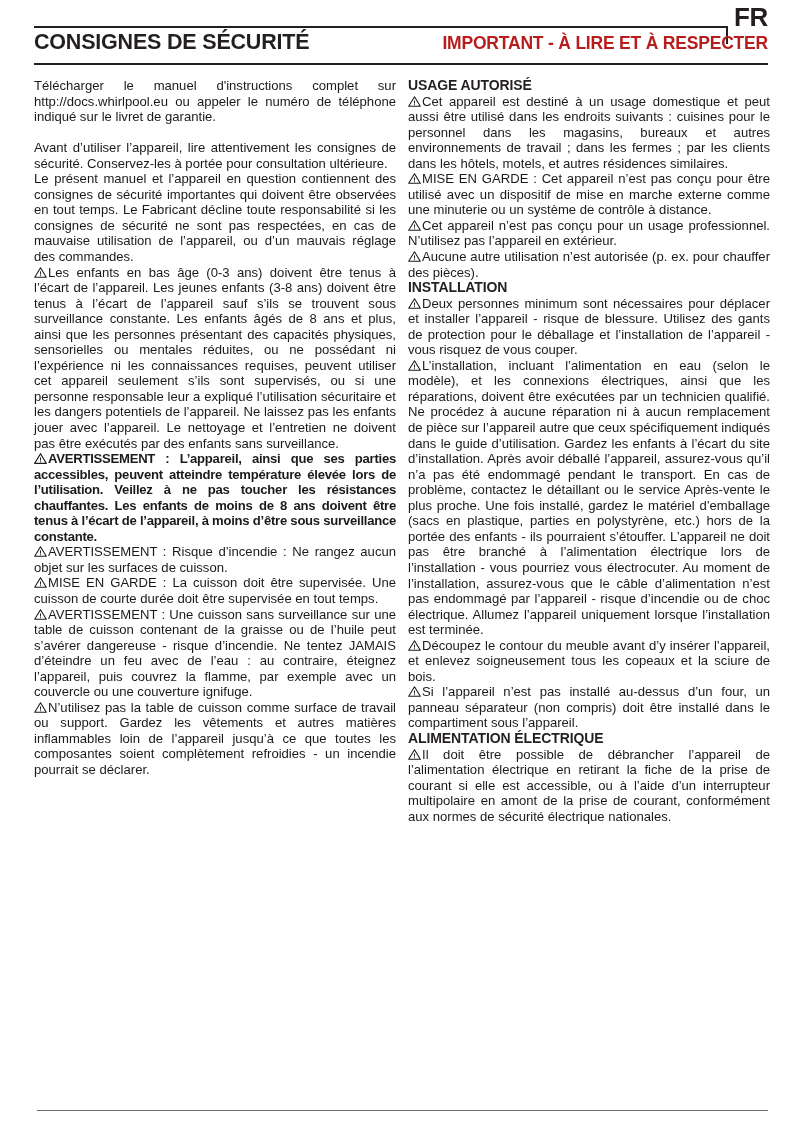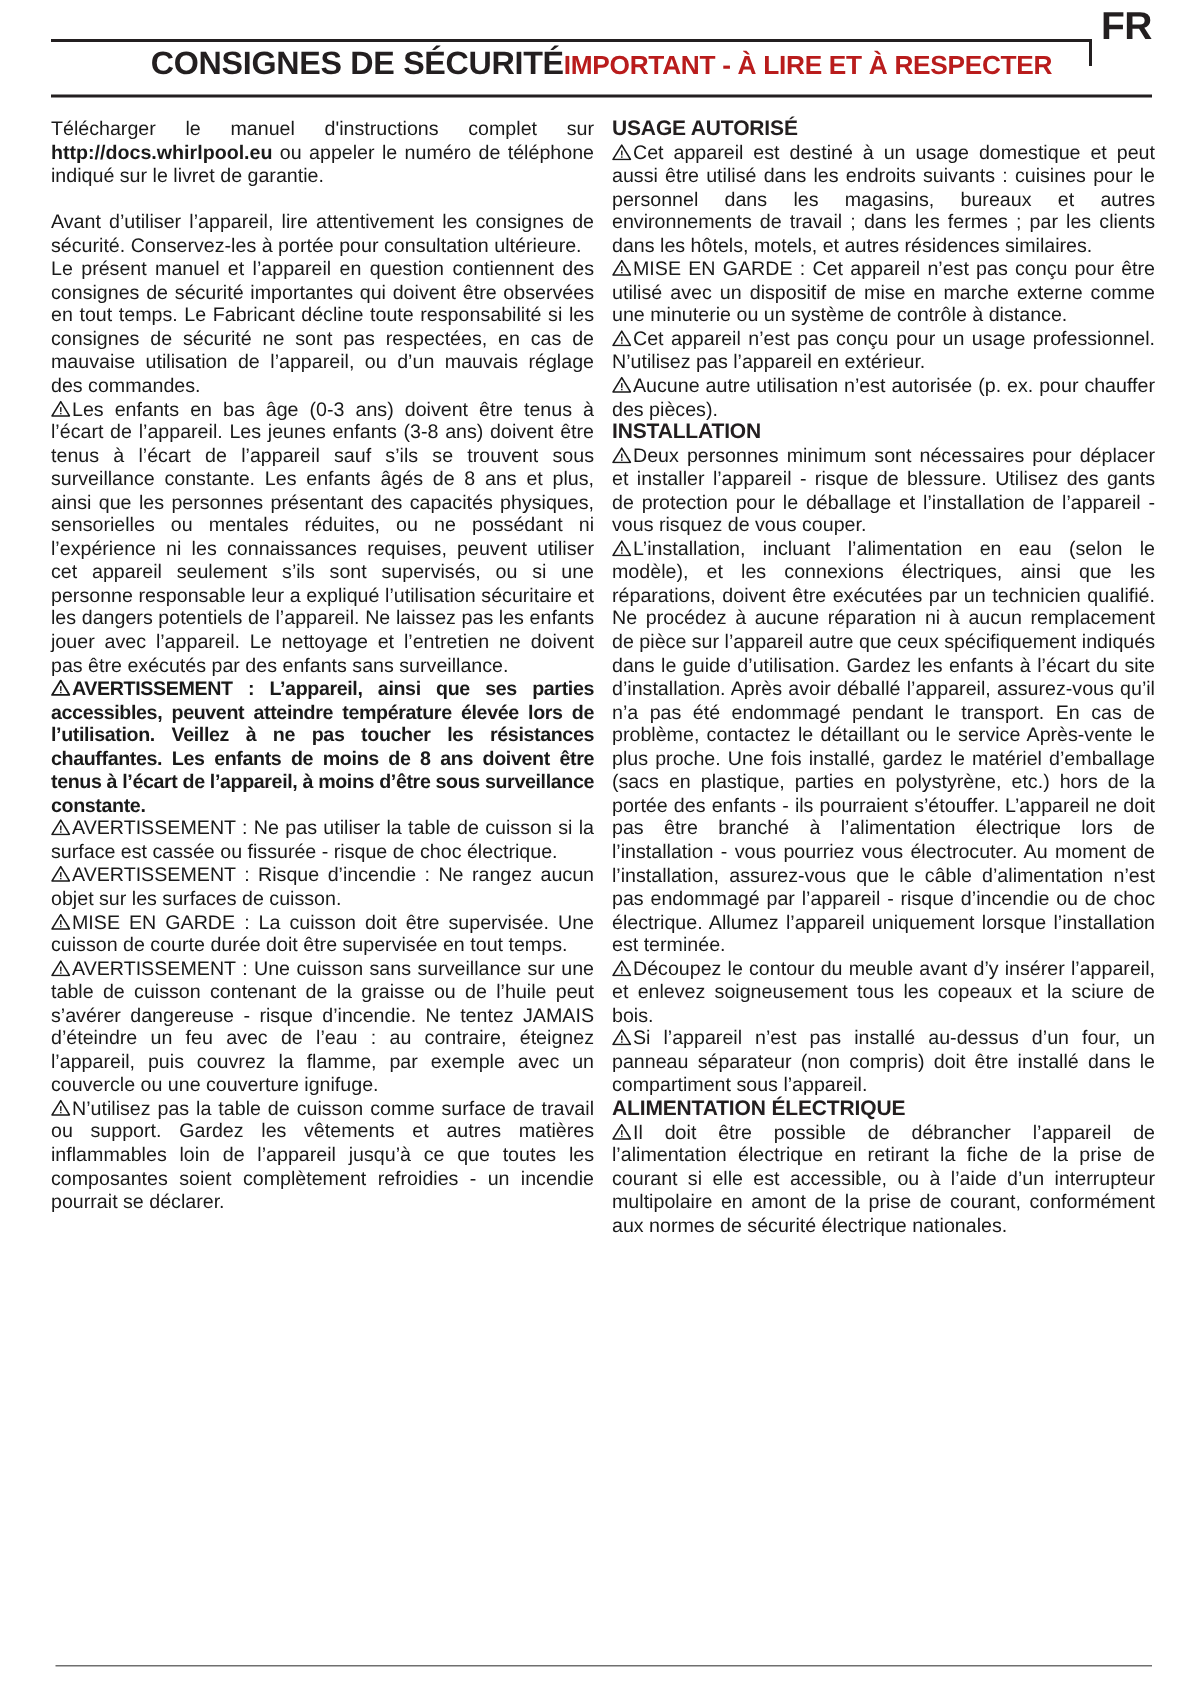--- a/index.html
+++ b/index.html
@@ -56,21 +56,21 @@
     letter-spacing: -0.3px;
     line-height: 1;
     color: #231f20;
   }
   .header-titles {
     position: absolute;
     left: 0;
     right: 0;
     top: 31px;
     display: flex;
-    justify-content: center;
+    justify-content: space-between;
     align-items: baseline;
   }
   .title-main {
     font-size: 21.5px;
     font-weight: bold;
     letter-spacing: -0.2px;
     color: #231f20;
     line-height: 1.1;
   }
   .title-sub {
@@ -120,21 +120,21 @@
     line-height: 15.55px;
     letter-spacing: -0.1px;
     color: #231f20;
   }
 
   .semibold {
     font-weight: bold;
     letter-spacing: -0.25px;
   }
   strong.url {
-    font-weight: bold;
+    font-weight: normal;
     margin-top: 24px;
   }
 
   
   .warn {
     display: inline-block;
     width: 13px;
     height: 11px;
     vertical-align: -1px;
     margin-right: 1px;
@@ -184,25 +184,20 @@
               <rect x="6.05" y="4.4" width="0.95" height="3.2" fill="#1a1a1a"></rect>
               <rect x="6.05" y="8.25" width="0.95" height="0.95" fill="#1a1a1a"></rect>
             </svg></span><span>Les enfants en bas âge (0-3 ans) doivent être tenus à l’écart de l’appareil. Les jeunes enfants (3-8 ans) doivent être tenus à l’écart de l’appareil sauf s’ils se trouvent sous surveillance constante. Les enfants âgés de 8 ans et plus, ainsi que les personnes présentant des capacités physiques, sensorielles ou mentales réduites, ou ne possédant ni l’expérience ni les connaissances requises, peuvent utiliser cet appareil seulement s’ils sont supervisés, ou si une personne responsable leur a expliqué l’utilisation sécuritaire et les dangers potentiels de l’appareil. Ne laissez pas les enfants jouer avec l’appareil. Le nettoyage et l’entretien ne doivent pas être exécutés par des enfants sans surveillance.</span></p>
 
       <p class="para semibold"><span class="warn"><svg width="13" height="11" viewBox="0 0 13 11">
               <path d="M6.5 0.7 L12.3 10.3 L0.7 10.3 Z" fill="none" stroke="#1a1a1a" stroke-width="1.2" stroke-linejoin="round"></path>
               <rect x="6.05" y="4.4" width="0.95" height="3.2" fill="#1a1a1a"></rect>
               <rect x="6.05" y="8.25" width="0.95" height="0.95" fill="#1a1a1a"></rect>
             </svg></span><span>AVERTISSEMENT : L’appareil, ainsi que ses parties accessibles, peuvent atteindre température élevée lors de l’utilisation. Veillez à ne pas toucher les résistances chauffantes. Les enfants de moins de 8 ans doivent être tenus à l’écart de l’appareil, à moins d’être sous surveillance constante.</span></p>
 
-      <p class="para"><span class="warn"><svg width="13" height="11" viewBox="0 0 13 11">
-              <path d="M6.5 0.7 L12.3 10.3 L0.7 10.3 Z" fill="none" stroke="#1a1a1a" stroke-width="1.05" stroke-linejoin="round"></path>
-              <rect x="6.05" y="4.4" width="0.95" height="3.2" fill="#1a1a1a"></rect>
-              <rect x="6.05" y="8.25" width="0.95" height="0.95" fill="#1a1a1a"></rect>
-            </svg></span><span>AVERTISSEMENT : Ne pas utiliser la table de cuisson si la surface est cassée ou fissurée - risque de choc électrique.</span></p>
 
       <p class="para"><span class="warn"><svg width="13" height="11" viewBox="0 0 13 11">
               <path d="M6.5 0.7 L12.3 10.3 L0.7 10.3 Z" fill="none" stroke="#1a1a1a" stroke-width="1.05" stroke-linejoin="round"></path>
               <rect x="6.05" y="4.4" width="0.95" height="3.2" fill="#1a1a1a"></rect>
               <rect x="6.05" y="8.25" width="0.95" height="0.95" fill="#1a1a1a"></rect>
             </svg></span><span>AVERTISSEMENT : Risque d’incendie : Ne rangez aucun objet sur les surfaces de cuisson.</span></p>
 
       <p class="para"><span class="warn"><svg width="13" height="11" viewBox="0 0 13 11">
               <path d="M6.5 0.7 L12.3 10.3 L0.7 10.3 Z" fill="none" stroke="#1a1a1a" stroke-width="1.05" stroke-linejoin="round"></path>
               <rect x="6.05" y="4.4" width="0.95" height="3.2" fill="#1a1a1a"></rect>

